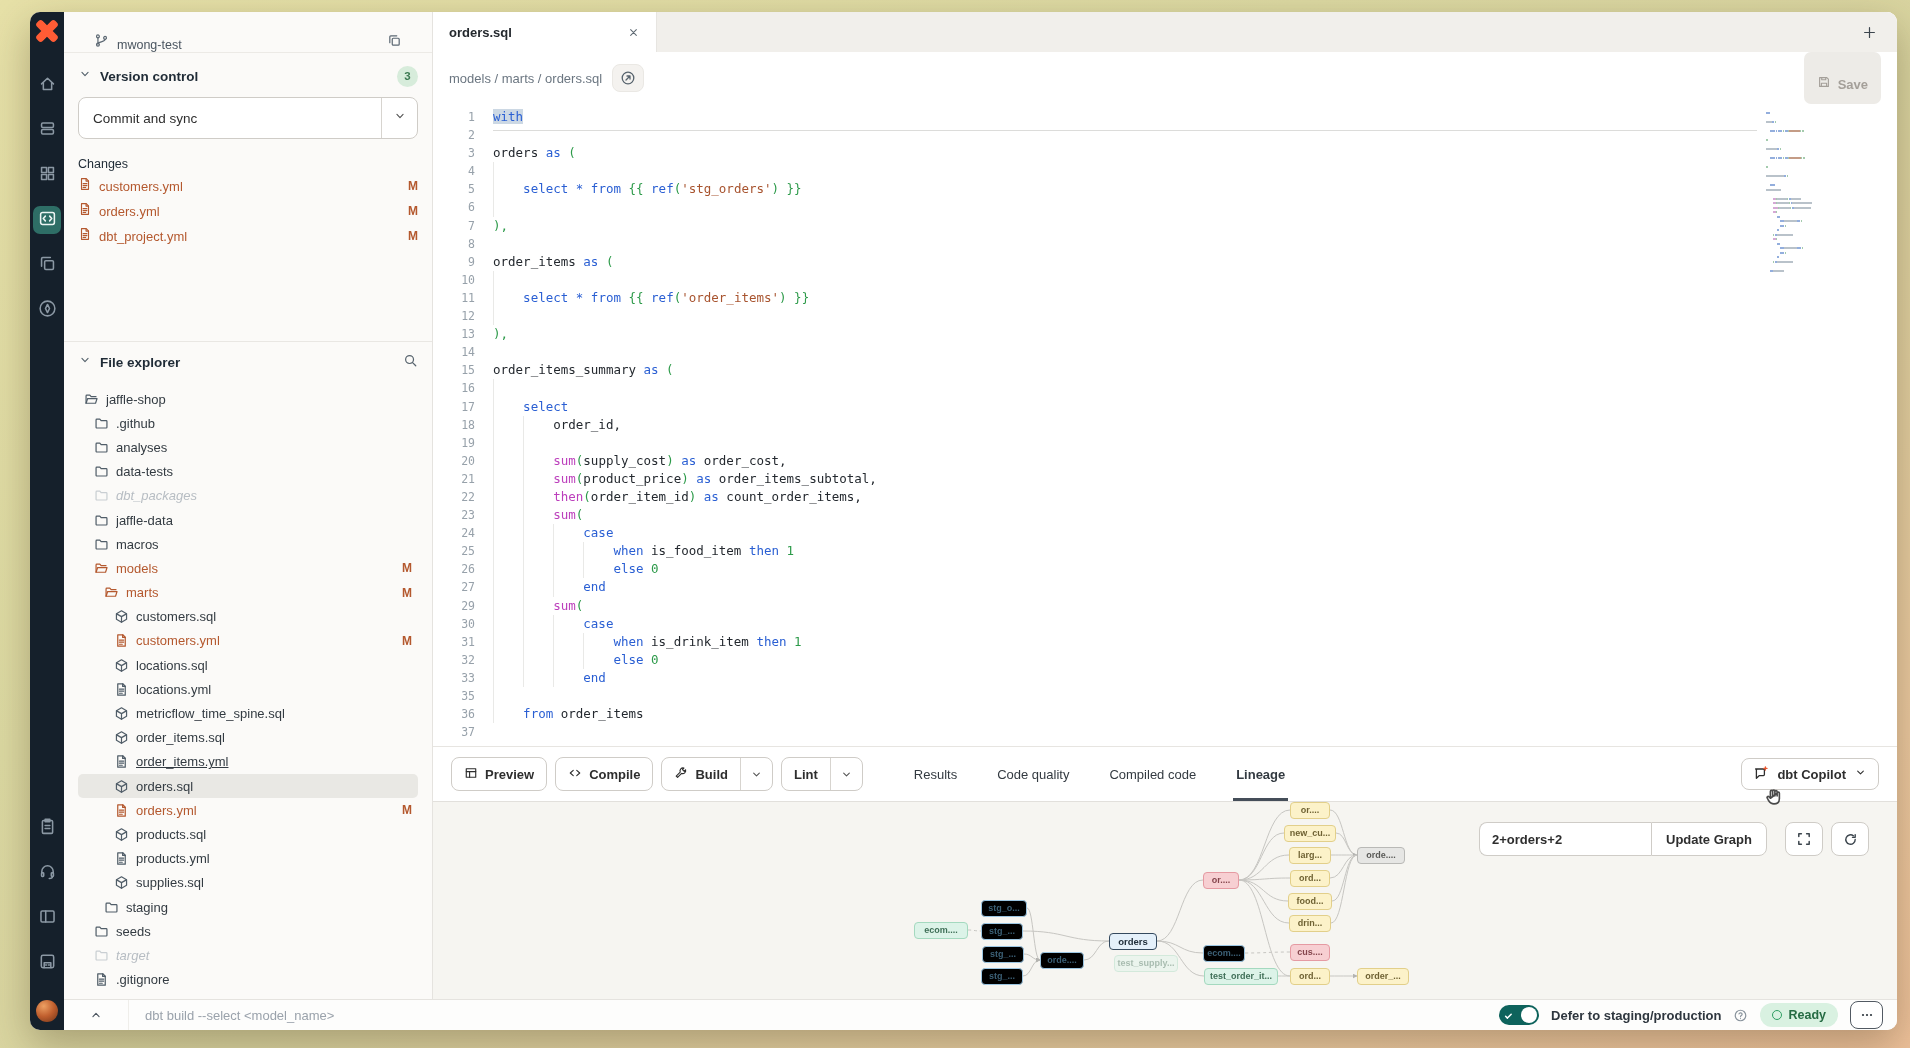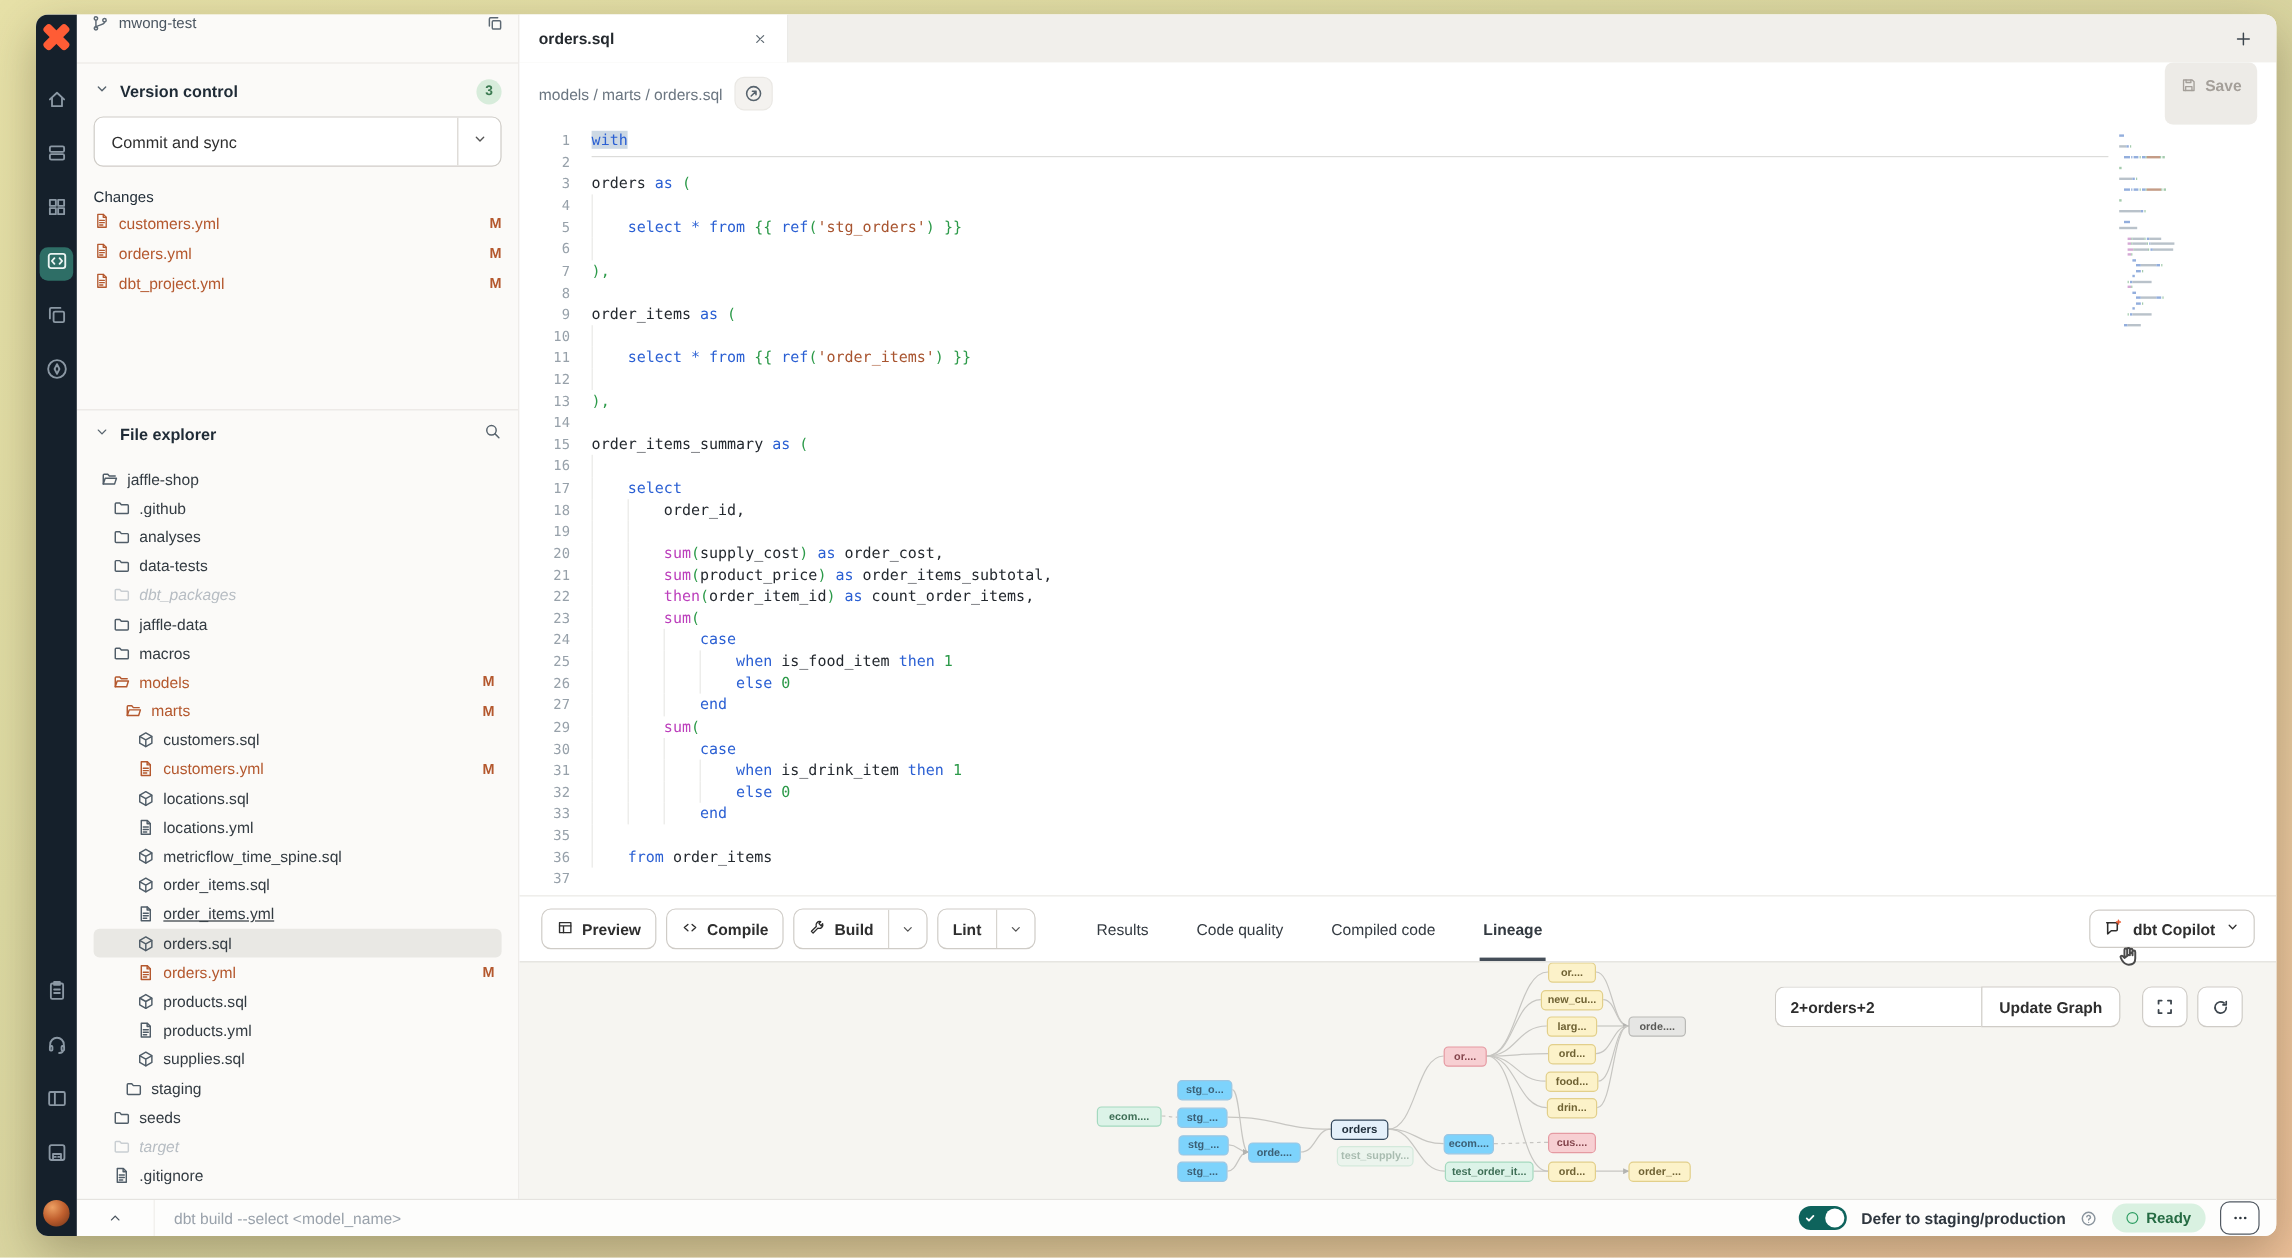--- a/index.html
+++ b/index.html
@@ -16,21 +16,21 @@
   .rail-logo i{position:absolute;left:-1px;top:8px;width:26px;height:8px;background:#ff5c35;border-radius:3px}
   .rail-logo i:nth-child(1){transform:rotate(45deg)}
   .rail-logo i:nth-child(2){transform:rotate(-45deg)}
   .rail-btn{width:28px;height:28px;border-radius:7px;display:flex;align-items:center;justify-content:center;color:#8b98a4;margin-bottom:17px;flex:0 0 auto}
   .rail-btn.active{background:#2e6e66;color:#ecf5f3}
   .rail-spacer{flex:1}
   .rail-avatar{width:22px;height:22px;border-radius:50%;margin-top:6px;flex:0 0 auto;
     background:radial-gradient(circle at 35% 28%,#eda063 0%,#c05f2e 48%,#6f3318 100%);}
   
   .panel{position:absolute;left:34px;top:0;width:369px;bottom:30px;background:#fbfaf8;border-right:1px solid #e5e3df;box-sizing:border-box;overflow:hidden}
-  .panel-top{height:40px;display:flex;align-items:flex-start;padding:0 12px;border-bottom:1px solid #eceae6;color:#5c6873}
+  .panel-top{height:40px;display:flex;align-items:flex-end;padding:0 30px;border-bottom:1px solid #eceae6;color:#5c6873}
   .branch-name{font-size:12.5px;color:#4a5560;margin-left:8px;flex:1}
   .vc{padding:10px 14px 0;height:288px;box-sizing:border-box}
   .sec-head{display:flex;align-items:center;height:26px;color:#57636d}
   .sec-title{font-weight:700;font-size:13.5px;color:#1f2b36;margin-left:8px;flex:1}
   .badge-count{background:#d7ecdb;color:#3c7a52;font-size:11.5px;font-weight:700;min-width:21px;height:21px;border-radius:11px;display:flex;align-items:center;justify-content:center}
   .commit-btn{margin-top:8px;height:40px;border:1px solid #cfccc7;border-radius:8px;background:#fff;display:flex;align-items:stretch;overflow:hidden}
   .commit-label{flex:1;display:flex;align-items:center;padding:0 14px;font-size:13.5px;color:#2e2e2e}
   .commit-caret{width:35px;border-left:1px solid #d7d4cf;display:flex;align-items:center;justify-content:center;color:#555}
   .changes-label{margin-top:18px;font-size:12.5px;font-weight:400;color:#1f2b36}
   .chg-row{display:flex;align-items:center;height:20px;margin-top:5px;color:#b4582e}
@@ -48,21 +48,21 @@
   
   .main{position:absolute;left:403px;top:0;right:0;bottom:30px;display:flex;flex-direction:column;background:#fff}
   .tabbar{flex:0 0 40px;background:#f1efeb;display:flex;align-items:stretch;position:relative}
   .tab{width:224px;background:#fff;display:flex;align-items:center;padding:0 16px;border-right:1px solid #e7e5e1;box-sizing:border-box}
   .tab-label{font-size:13px;font-weight:700;color:#24292e;flex:1}
   .tab-close{color:#5f6a73;display:flex}
   .newtab{position:absolute;right:20px;top:0;bottom:0;display:flex;align-items:center;color:#3c454d}
   .pathbar{flex:0 0 38px;display:flex;align-items:center;padding:0 16px;background:#fff}
   .crumb{font-size:13px;color:#6b7681}
   .lineage-btn{margin-left:10px;width:30px;height:26px;border-radius:8px;display:flex;align-items:center;justify-content:center;color:#57636d;background:#f4f2ef;border:1px solid #eae8e4}
-  .save-btn{margin-left:auto;height:28px;padding:12px 13px;border-radius:7px;background:#edebe7;color:#a49f99;display:flex;align-items:flex-start;gap:7px;font-size:13px;font-weight:700}
+  .save-btn{margin-left:auto;height:28px;padding:12px 13px;border-radius:7px;background:#edebe7;color:#a49f99;display:flex;align-items:flex-end;gap:7px;font-size:13px;font-weight:700}
   .editor{flex:1;position:relative;overflow:hidden;padding-top:4px;box-sizing:border-box;background:#fff}
   .cl{display:flex;height:18.1px;line-height:18.1px;font-family:"DejaVu Sans Mono",monospace;font-size:12.5px}
   .ln{flex:0 0 60px;text-align:right;padding-right:18px;box-sizing:border-box;color:#97a1aa;font-size:11.5px}
   .ct{position:relative;white-space:pre;color:#24292f}
   .tk.k{color:#2a5fd3}.tk.f{color:#bc3fbc}.tk.p{color:#2c9a49}.tk.s{color:#a8542f}.tk.n{color:#2c9a49}
   .tk.sel{background:#ccd8e4}
   .gd{position:absolute;top:0;bottom:0;border-left:1px solid #e9e9e7}
   .hairline{position:absolute;left:60px;right:140px;top:26px;height:1px;background:#dcdcda}
   .minimap{position:absolute;top:8px;right:67px;width:64px}
   .mm-line{height:2px;margin-bottom:2.5px;display:flex}
@@ -74,21 +74,21 @@
   .tb-btn .cell{display:flex;align-items:center;gap:7px;padding:0 12px}
   .tb-btn .caret-cell{border-left:1px solid #d7d4cf;display:flex;align-items:center;padding:0 9px;color:#555}
   .tb-tabs{display:flex;margin-left:48px;gap:34px;height:54px}
   .tb-tab{display:flex;align-items:center;font-size:13px;color:#333a41;padding:3px 3px 0;border-bottom:3px solid transparent;box-sizing:border-box}
   .tb-tab.active{font-weight:700;border-bottom-color:#454e59}
   .copilot-btn{margin-left:auto;height:30px;border:1px solid #cfccc7;border-radius:8px;background:#fff;display:flex;align-items:center;gap:8px;padding:0 11px;font-size:13px;font-weight:600;color:#2e2e2e}
   
   .lin-panel{flex:0 0 198px;position:relative;background:#f6f5f1;border-top:1px solid #e2e0dc;overflow:hidden}
   .graph,.graph svg{position:absolute;inset:0}
   .nd{position:absolute;height:17px;border-radius:4px;border:1px solid;font-size:9px;font-weight:700;display:flex;align-items:center;justify-content:center;white-space:nowrap;padding:0 3px;box-sizing:border-box;overflow:hidden}
-  .nd.blue{background:#7dd3fc;border-color:#9cc6e2;color:#3c6076}
+  .nd.blue{background:#000000;border-color:#9cc6e2;color:#3c6076}
   .nd.mint{background:#dcf3e8;border-color:#a4d9bf;color:#3f6f57}
   .nd.yellow{background:#fcf2c9;border-color:#e2cf8a;color:#6f6233}
   .nd.pink{background:#f7cfd2;border-color:#e59aa2;color:#84454c}
   .nd.grey{background:#e6e6e4;border-color:#b9b9b6;color:#5a5a57}
   .nd.selnode{background:#e4f0fa;border:1.6px solid #34495e;color:#22303c;font-size:9.5px}
   .nd.faded{opacity:.42}
   .lin-controls{position:absolute;top:20px;right:28px;display:flex;align-items:center;height:34px}
   .lin-input{width:172px;height:34px;border:1px solid #cfccc7;border-right:none;border-radius:8px 0 0 8px;background:#fff;padding:0 12px;font-size:13px;font-weight:600;color:#2e2e2e;box-sizing:border-box;font-family:"Liberation Sans",sans-serif;outline:none}
   .lin-update{height:34px;border:1px solid #cfccc7;border-radius:0 8px 8px 0;background:#fff;padding:0 14px;font-size:13px;font-weight:700;display:flex;align-items:center;color:#2e2e2e;box-sizing:border-box}
   .lin-iconbtn{width:38px;height:34px;border:1px solid #cfccc7;border-radius:8px;background:#fff;display:flex;align-items:center;justify-content:center;color:#3c454d;box-sizing:border-box}

